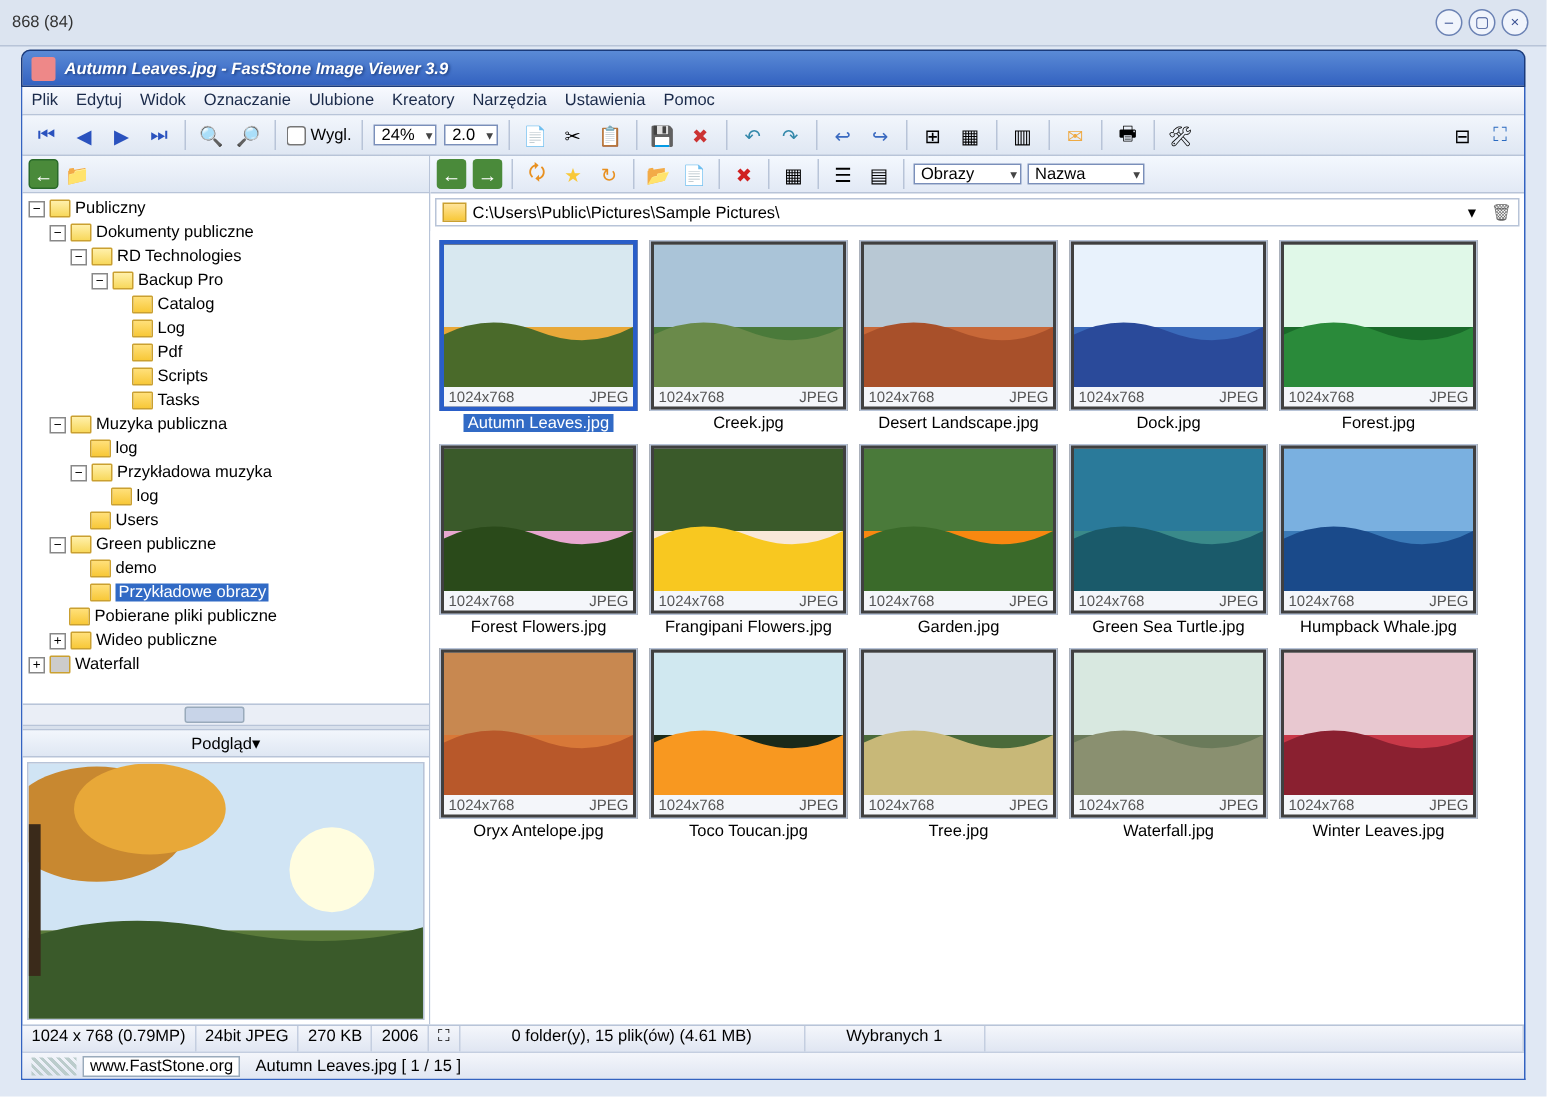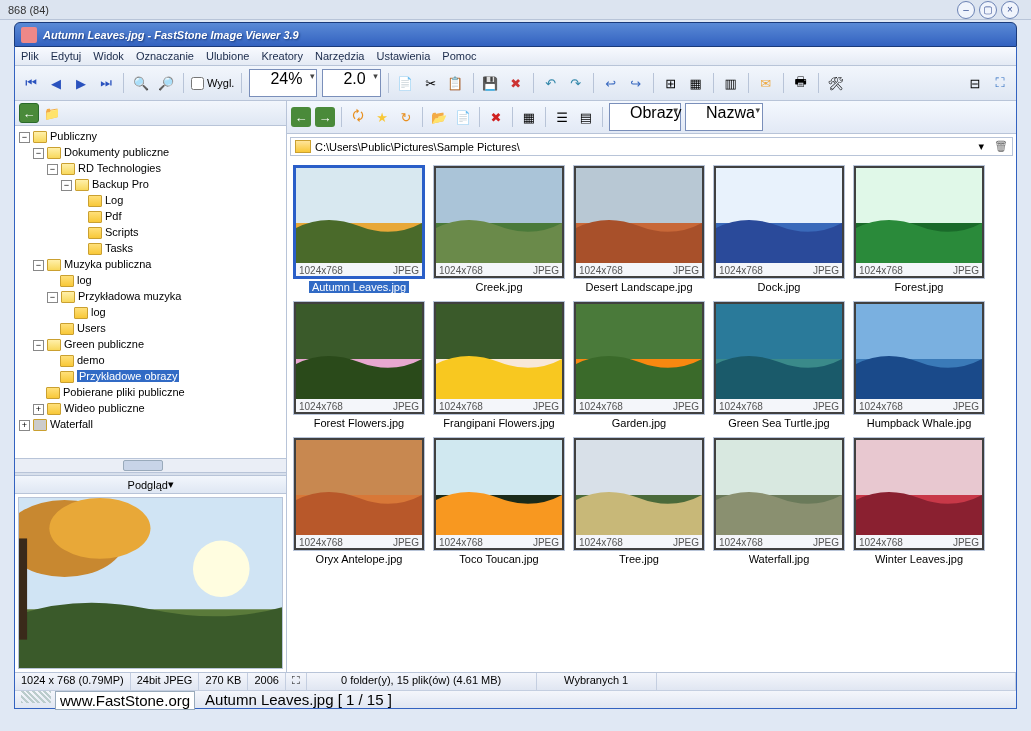--- a/index.html
+++ b/index.html
@@ -6,21 +6,21 @@
   body {
     font-family: Tahoma, "Segoe UI", sans-serif;
     font-size: 11px;
     background: #e0e8f4;
     overflow: hidden;
     width: 1031px;
     height: 731px;
     position: relative;
   }
   .topbar {
-    height: 20px;
+    height: 31px;
     background: #dce4f0;
     border-bottom: 1px solid #b8c4d8;
     padding: 2px 8px;
     color: #333;
     display: flex;
     justify-content: space-between;
     align-items: center;
   }
   .winbtns { display:flex; gap:4px; margin-right:4px;}
   .winbtn { width:18px; height:18px; border-radius:50%; border:1px solid #6b82b4; background:#f0f4fc; display:flex; align-items:center; justify-content:center; font-size:10px; color:#3a5294; cursor:default;}
@@ -69,25 +69,25 @@
   .tbtn {
     width: 20px; height: 20px;
     border: 1px solid transparent;
     border-radius: 3px;
     display: flex; align-items: center; justify-content: center;
     font-size: 13px;
     cursor: default;
   }
   .sep { width:1px; height:20px; background:#b8c4d8; margin:0 2px;}
   .combo {
-    height: 28px;
+    height: 14px;
     border: 1px solid #7a8fba;
     background: #fff;
-    padding: 0 14px 0 20px;
-    font-size: 16px;
+    padding: 0 14px 0 4px;
+    font-size: 11px;
     position: relative;
   }
   .combo::after { content:"▾"; position:absolute; right:2px; top:1px; font-size:9px; color:#444;}
   .chk { display:flex; align-items:center; gap:3px; font-size:11px;}
   .content {
     flex: 1;
     display: flex;
     overflow: hidden;
   }
   .left {
@@ -200,22 +200,22 @@
     background: linear-gradient(#f4f6fb,#e0e6f2);
     border-top:1px solid #b8c4d8;
     display:flex;
     font-size:11px;
   }
   .statusbar .cell { border-right:1px solid #c4cee0; padding:1px 6px;}
   .statusbar2 {
     height: 18px;
     background: linear-gradient(#f4f6fb,#e0e6f2);
     border-top:1px solid #c4cee0;
-    display:flex; align-items:flex-start;
-    font-size:15px;
+    display:flex; align-items:center;
+    font-size:11px;
     padding:0 6px;
   }
   .grab { width:30px; height:12px; background:repeating-linear-gradient(45deg,#bcc 0 2px,transparent 2px 4px); margin-right:4px;}
   .urlbox { background:#fff; border:1px solid #9ab; padding:0 4px; margin-right:10px;}
   
   .sc { position:absolute; inset:0;}
   svg { display:block; }
 </style>
 </head>
 <body>
@@ -302,20 +302,21 @@
       <div class="tree">
         <ul>
           <li><span class="exp">−</span><span class="fico fopen"></span><span>Publiczny</span>
             <ul>
               <li><span class="exp">−</span><span class="fico fopen"></span><span>Dokumenty publiczne</span>
                 <ul>
                   <li><span class="exp">−</span><span class="fico fopen"></span><span>RD Technologies</span>
                     <ul>
                       <li><span class="exp">−</span><span class="fico fopen"></span><span>Backup Pro</span>
                         <ul>
+                          <li><span class="noexp"></span><span class="fico"></span><span>Catalog</span></li>
                           <li><span class="noexp"></span><span class="fico"></span><span>Log</span></li>
                           <li><span class="noexp"></span><span class="fico"></span><span>Pdf</span></li>
                           <li><span class="noexp"></span><span class="fico"></span><span>Scripts</span></li>
                           <li><span class="noexp"></span><span class="fico"></span><span>Tasks</span></li>
                         </ul>
                       </li>
                     </ul>
                   </li>
                 </ul>
               </li>

